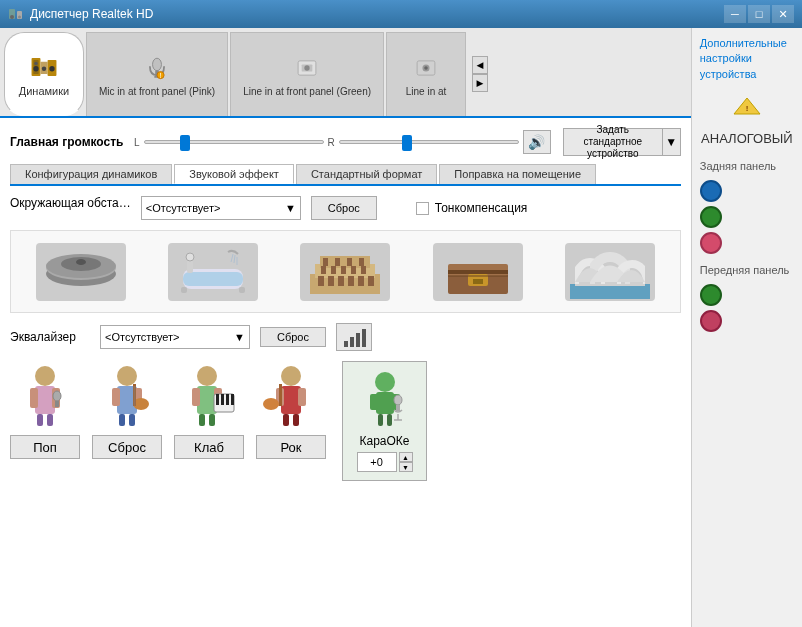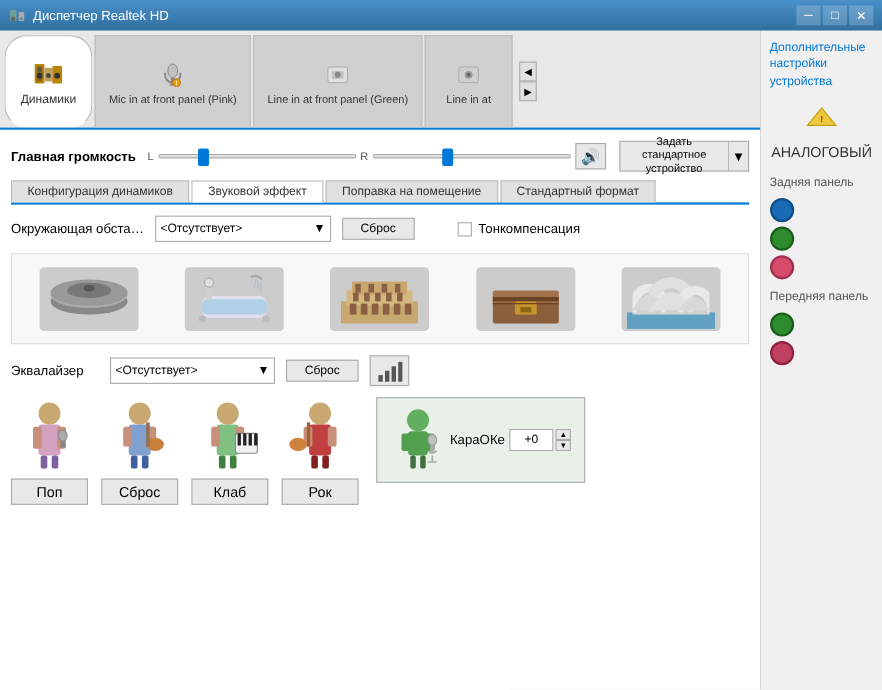--- a/index.html
+++ b/index.html
@@ -164,21 +164,20 @@
       flex: 1;
       padding: 10px 0;
       display: flex;
       flex-direction: column;
       gap: 10px;
     }
 
     
     .env-row {
       display: flex;
-      align-items: center;
       gap: 10px;
     }
     .env-label { font-size: 12px; min-width: 110px; }
     .env-select {
       width: 160px; height: 24px;
       background: white; border: 1px solid #aaa;
       padding: 0 4px; font-size: 11px;
       display: flex; align-items: center; justify-content: space-between;
       cursor: pointer;
     }
@@ -255,21 +254,21 @@
     }
     .music-btn {
       width: 70px; height: 24px;
       background: #e8e8e8; border: 1px solid #aaa;
       font-size: 13px; cursor: pointer;
       display: flex; align-items: center; justify-content: center;
     }
 
     
     .karaoke-box {
-      display: flex; flex-direction: row; align-items: center; gap: 4px;
+      display: flex; flex-direction: column; align-items: center; gap: 4px;
       background: #e8f0e8; border: 1px solid #aaa;
       padding: 8px 12px;
       min-width: 85px;
     }
     .karaoke-icon {
       width: 50px; height: 60px;
       display: flex; align-items: center; justify-content: center;
       font-size: 36px;
     }
     .karaoke-spinner {
@@ -420,22 +419,22 @@
         <button class="volume-btn">🔊</button>
         <div style="display:flex; margin-left:8px;">
           <button class="set-default-btn" style="font-size:10px; line-height:1.2; width:100px; text-align:center;">Задать стандартное устройство</button>
           <div class="set-default-dropdown">▼</div>
         </div>
       </div>
 
       <div class="inner-tabs">
         <div class="inner-tab">Конфигурация динамиков</div>
         <div class="inner-tab active">Звуковой эффект</div>
+        <div class="inner-tab">Стандартный формат</div>
         <div class="inner-tab">Поправка на помещение</div>
-        <div class="inner-tab">Стандартный формат</div>
       </div>
 
       <div class="tab-content">
 
         <div class="env-row">
           <span class="env-label">Окружающая обста…</span>
           <div class="env-select">
             <span>&lt;Отсутствует&gt;</span>
             <span>▼</span>
           </div>

